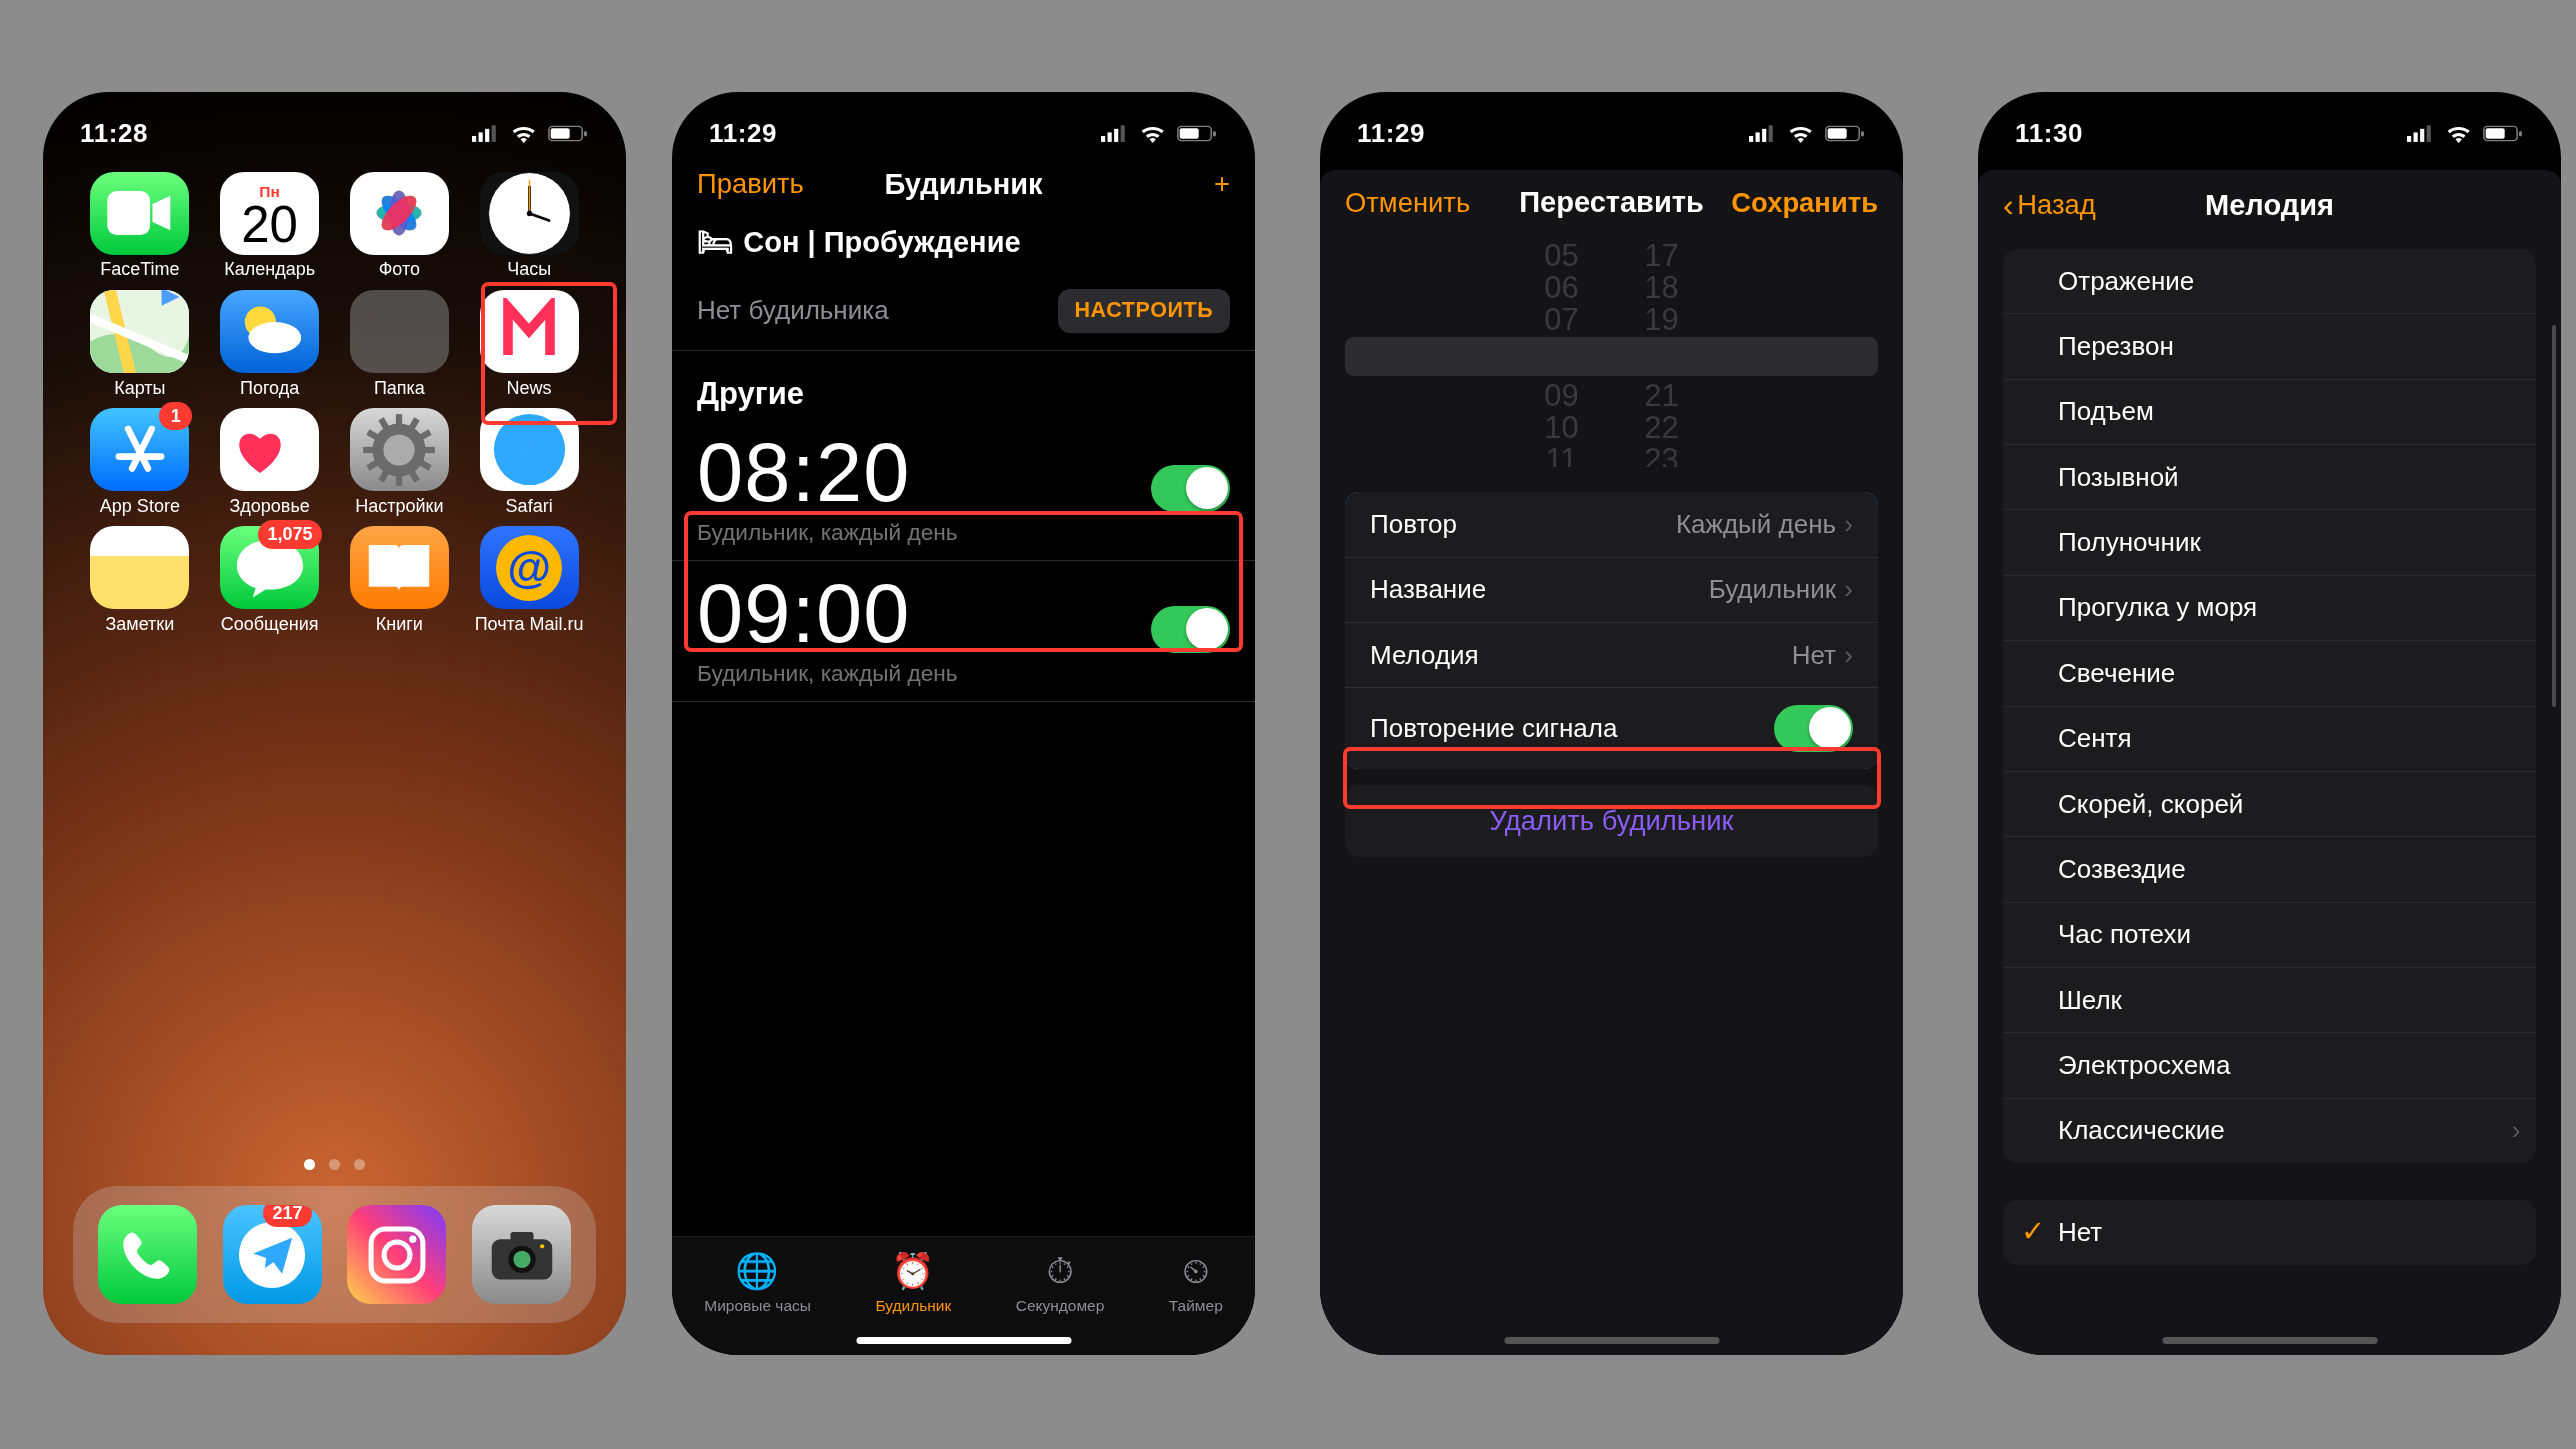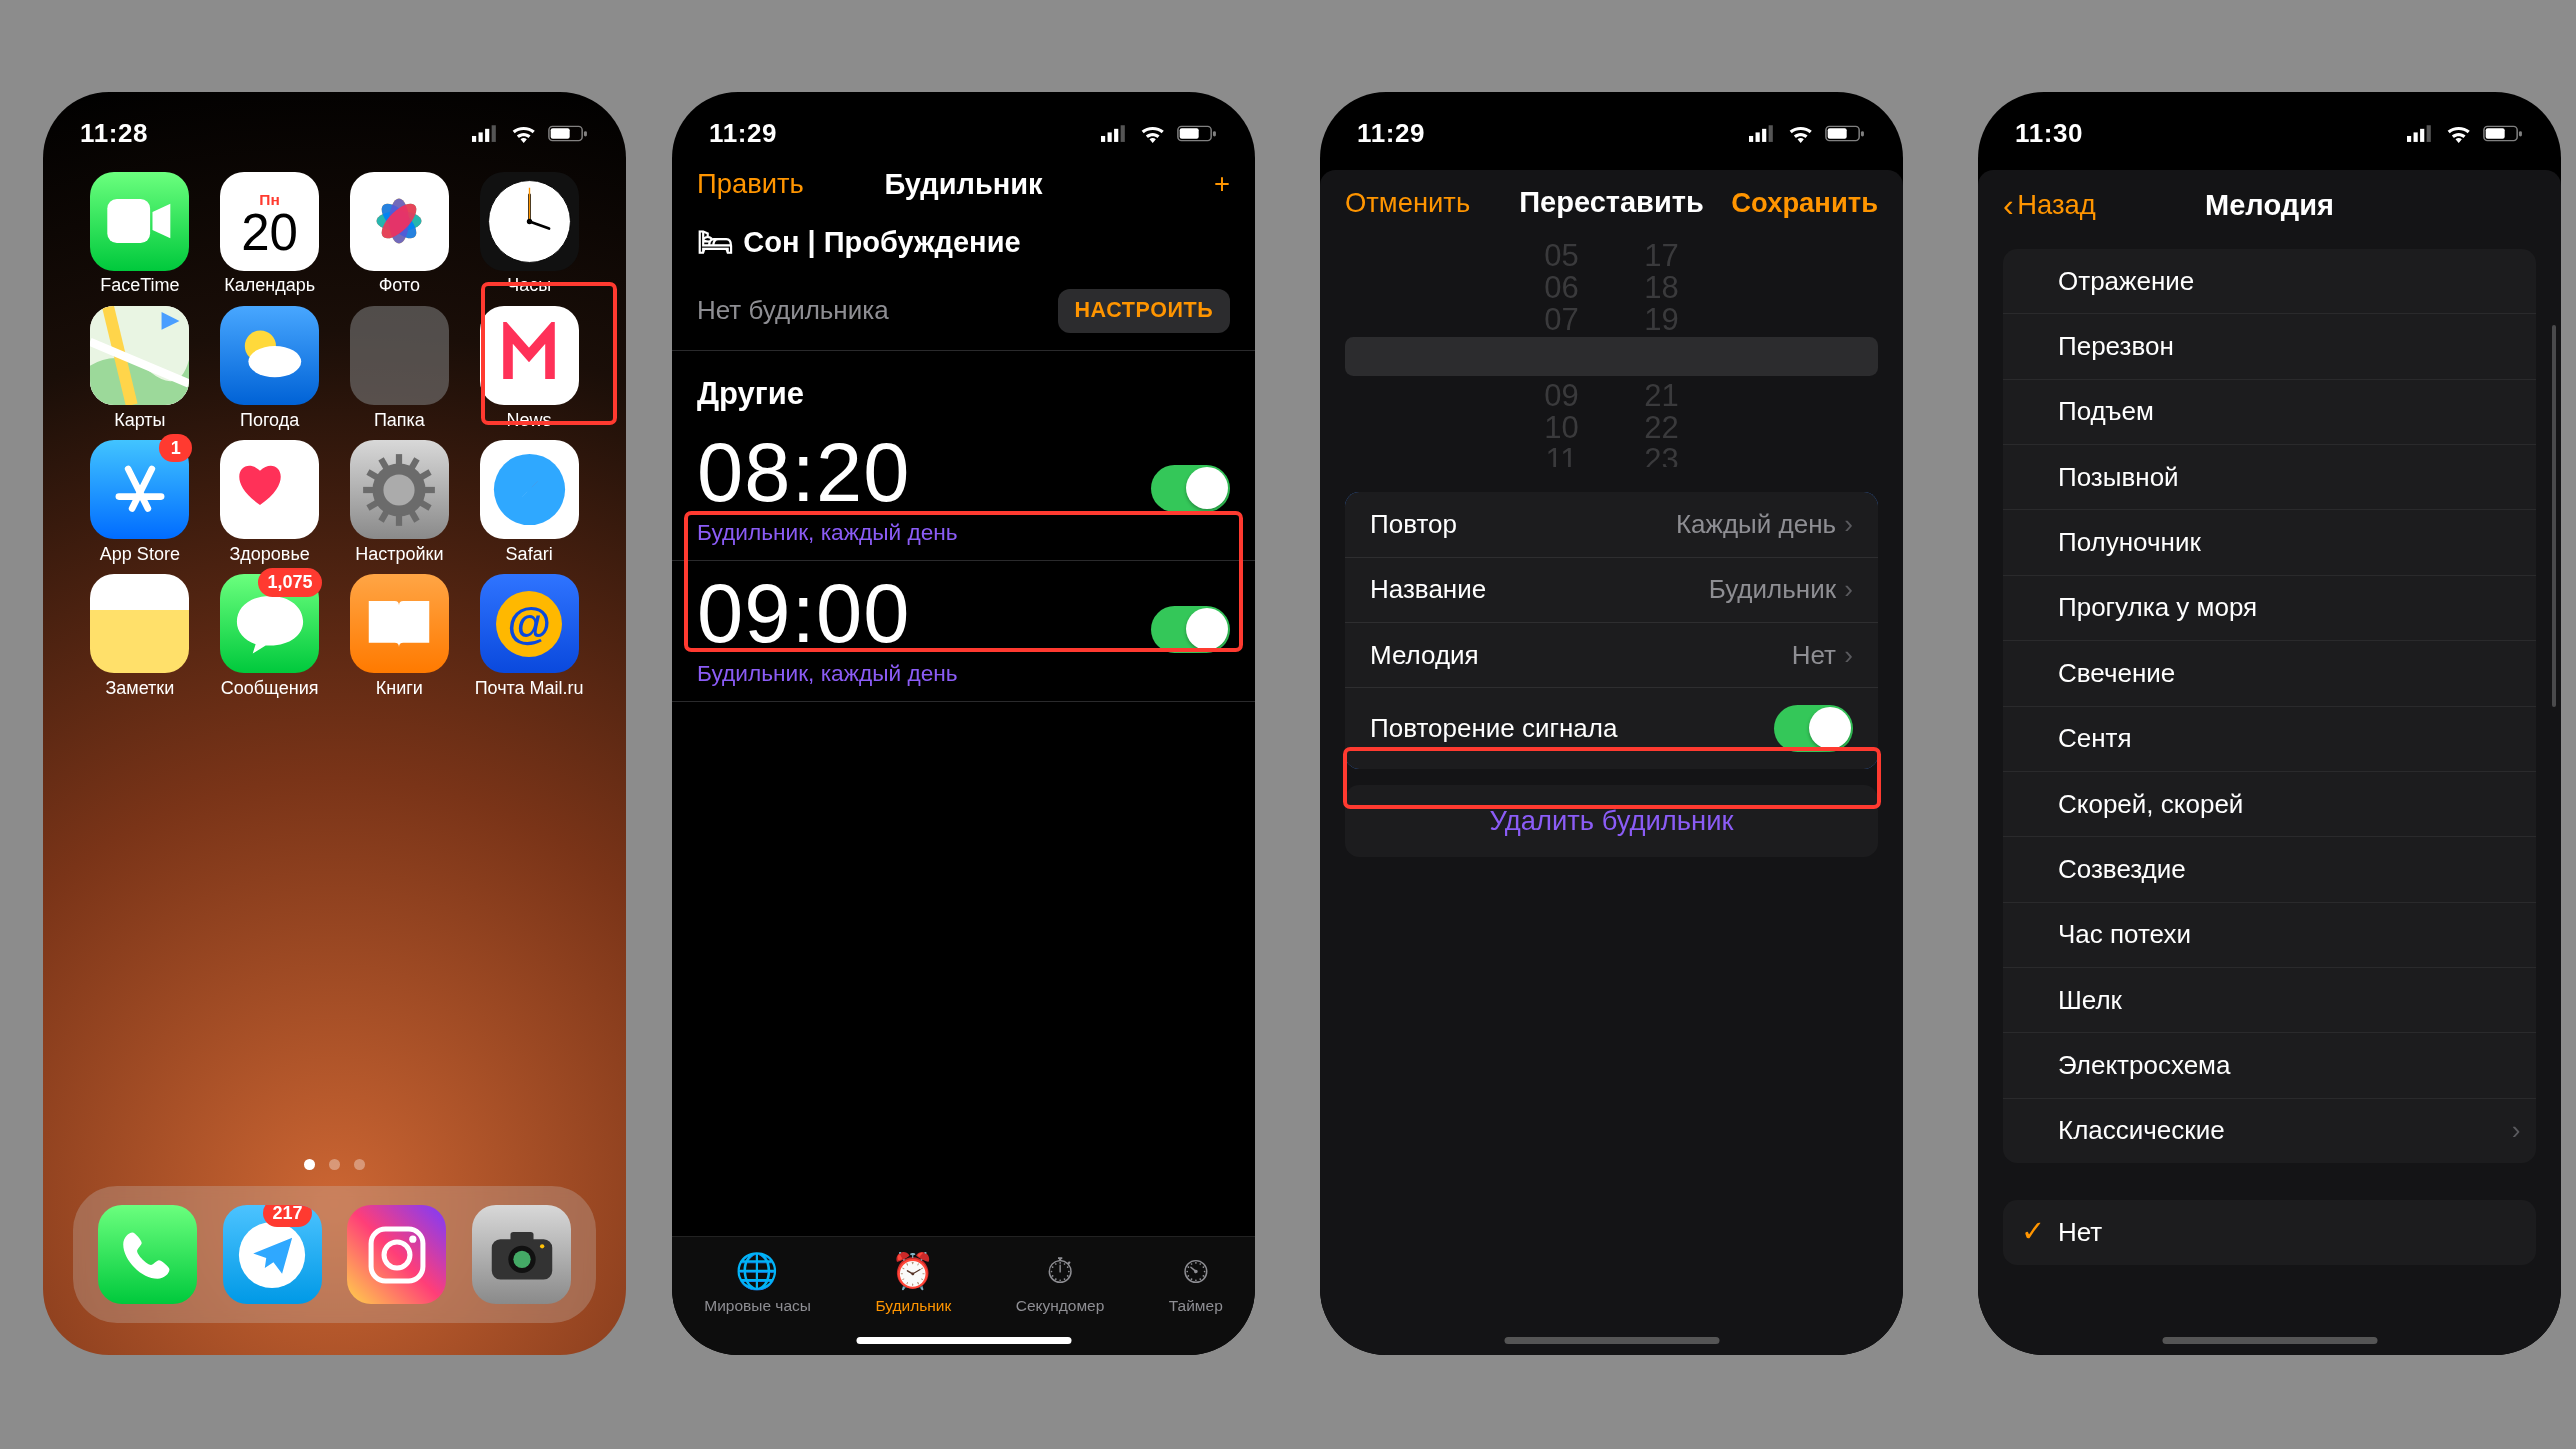--- a/index.html
+++ b/index.html
@@ -10,21 +10,21 @@
   .p1{background:radial-gradient(circle at 50% 88%,#cc6633 0%,#7a3418 37%,#1a0e08 76%,#000 100%);}
   .status{display:flex;align-items:center;justify-content:space-between;padding:18px 37px 0 37px;height:64px;color:#fff;font-weight:600;}
   .status .time{font-size:26px;letter-spacing:0.6px;}
   .status .right{display:flex;align-items:center;gap:10.7px;}
   .sig,.wifi,.bat{display:inline-block;}
   .sig svg,.wifi svg,.bat svg{display:block;}
   .hl{position:absolute;border:4.8px solid #ff3a30;border-radius:7.2px;pointer-events:none;}
   
   .grid{display:grid;grid-template-columns:repeat(4,1fr);padding:15.5px 35px 0 35px;column-gap:6px;row-gap:9.5px;}
   .app{display:flex;flex-direction:column;align-items:center;gap:4.8px;position:relative;}
-  .icon{width:99px;height:99px;border-radius:24px;display:flex;align-items:center;justify-content:center;font-size:51px;position:relative;overflow:hidden;}
+  .icon{width:99px;height:83px;border-radius:24px;display:flex;align-items:center;justify-content:center;font-size:51px;position:relative;overflow:hidden;}
   .app span{color:#fff;font-size:18px;text-align:center;white-space:nowrap;}
   .badge{position:absolute;top:-6px;right:9.5px;background:#ff3a30;color:#fff;font-size:18px;font-weight:600;border-radius:24px;padding:3.6px 9.5px;min-width:33px;text-align:center;}
   .dock{position:absolute;bottom:32px;left:30px;right:30px;height:137px;border-radius:44px;background:rgba(200,200,200,0.28);backdrop-filter:blur(6px);display:flex;align-items:center;justify-content:space-around;padding:0 12px;}
   .dockapp{width:99px;height:99px;border-radius:24px;display:flex;align-items:center;justify-content:center;position:relative;overflow:hidden;}
   .pagedots{position:absolute;left:0;right:0;bottom:185px;display:flex;gap:14.3px;justify-content:center;}
   .pagedots i{width:10.7px;height:10.7px;border-radius:50%;background:rgba(255,255,255,0.35);}
   .pagedots i.on{background:#fff;}
   
   .dark{background:#000;}
   .nav{display:flex;align-items:center;justify-content:space-between;padding:12px 25px 7.2px 25px;position:relative;}
@@ -34,21 +34,21 @@
   .section-head{display:flex;align-items:center;gap:9.5px;padding:18px 25px 13px 25px;color:#fff;font-size:29px;font-weight:700;}
   .row{display:flex;align-items:center;justify-content:space-between;padding:16.7px 25px;color:#8e8e93;font-size:26px;border-bottom:0.9px solid #2a2a2c;}
   .row.in{background:#1c1c1e;}
   .row .val{display:flex;align-items:center;gap:8.3px;color:#8e8e93;}
   .row .lbl{color:#fff;}
   .chev{color:#5a5a5e;}
   .pill{background:#2c2c2e;color:#ff9500;padding:9.5px 16.7px;border-radius:12px;font-size:21.5px;font-weight:700;letter-spacing:0.6px;}
   .alarms .item{display:flex;align-items:center;justify-content:space-between;padding:10.7px 25px 14.3px 25px;border-bottom:0.9px solid #2a2a2c;}
   .alarms .left{display:flex;flex-direction:column;}
   .bigtime{color:#fff;font-size:83px;font-weight:300;line-height:1.02;letter-spacing:1.2px;}
-  .sub{color:#8b5cf6;font-size:22.7px;margin-top:3.6px;}
+  .sub{color:#737373;font-size:22.7px;margin-top:3.6px;}
   .toggle{width:79px;height:47px;border-radius:24px;background:#34c759;position:relative;flex-shrink:0;}
   .toggle::after{content:"";position:absolute;width:42px;height:42px;border-radius:50%;background:#fff;top:2.4px;right:2.4px;box-shadow:0 1.8px 3.6px rgba(0,0,0,0.3);}
   .section-title{color:#fff;font-size:31px;font-weight:700;padding:25px 25px 8.3px 25px;}
   .tabbar{position:absolute;bottom:0;left:0;right:0;height:119px;background:#0d0d0d;border-top:0.6px solid #222;display:flex;justify-content:space-around;align-items:flex-start;padding-top:14.3px;}
   .tab{display:flex;flex-direction:column;align-items:center;gap:4.8px;color:#8e8e93;}
   .tab.on{color:#ff9500;}
   .tab .ticon{font-size:35px;}
   .tab .tlabel{font-size:15.5px;}
   .homebar{position:absolute;bottom:10.7px;left:50%;transform:translateX(-50%);width:215px;height:7.2px;border-radius:4.2px;background:#fff;}
   .homebar.dim{background:#555;}

